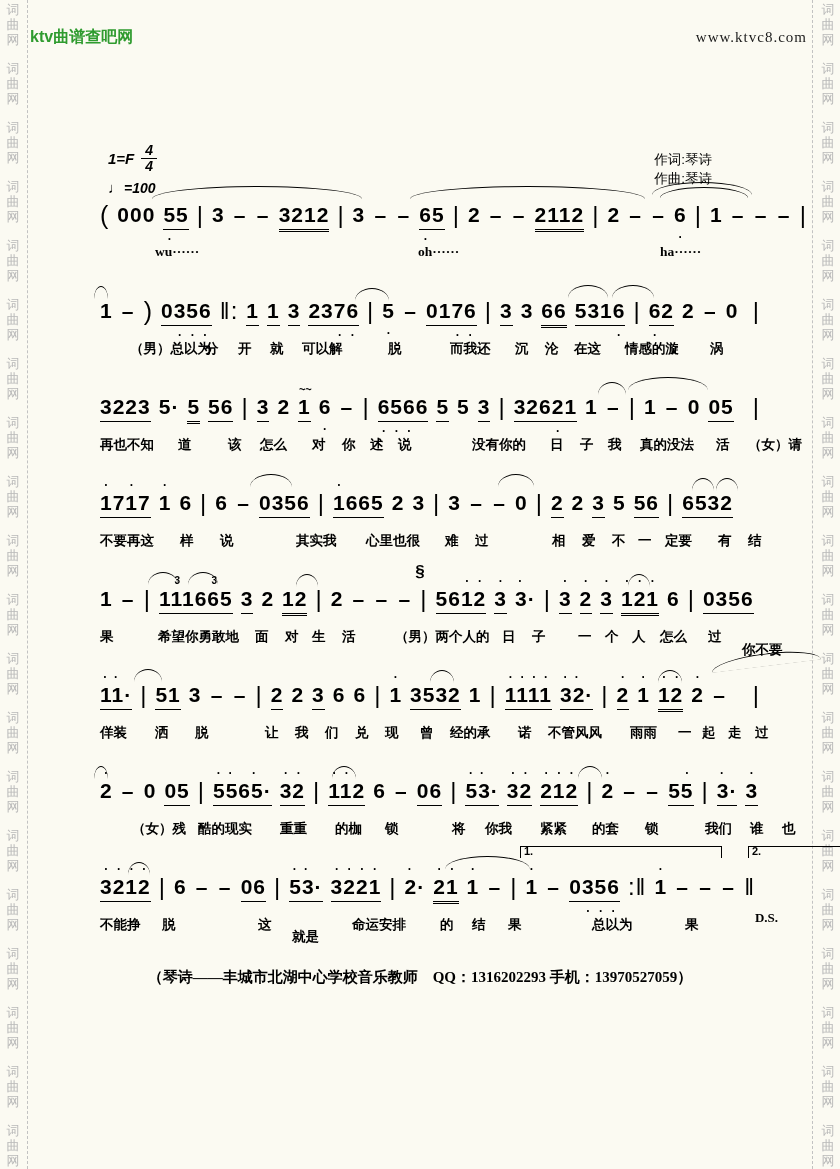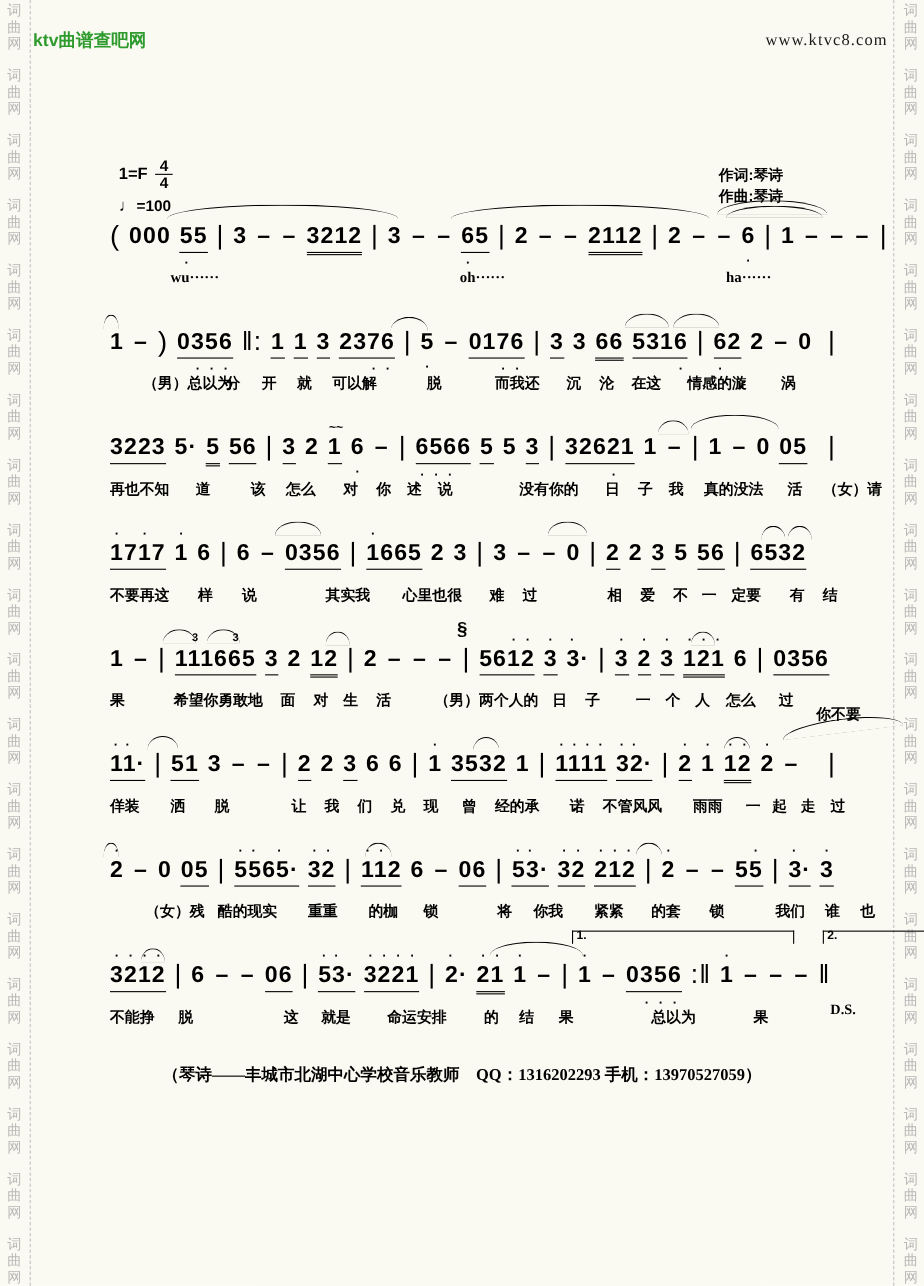--- a/index.html
+++ b/index.html
@@ -14,28 +14,28 @@
   .border-chars.left{left:3px;}
   .border-chars.right{left:818px;}
   .border-chars .grp-gap{height:14px;flex:none;}
   
   .site-name{position:absolute;left:30px;top:27px;font-size:16px;font-weight:700;text-decoration:none;}
   .site-url{position:absolute;right:33px;top:29px;font-size:15px;letter-spacing:1px;color:#1a1a1a;
         font-family:"Liberation Serif",serif;}
   
   .title{position:absolute;left:0;right:0;top:86px;margin:0;text-align:center;font-size:29px;
         font-weight:600;letter-spacing:3px;font-family:"Liberation Serif",serif;}
-  .key-block{position:absolute;left:108px;top:144px;font-weight:700;font-size:15px;}
+  .key-block{position:absolute;left:108px;top:144px;font-weight:700;font-size:15px;font-style:italic;}
   .key-row{display:flex;align-items:center;gap:7px;}
   .ts{display:inline-flex;flex-direction:column;align-items:center;line-height:13px;font-size:14px;}
   .ts-top{border-bottom:1px solid #000;padding:0 4px 1px;}
   .ts-bottom{padding-top:1px;}
   .tempo-row{margin-top:6px;font-size:14px;}
   .note-glyph{font-size:15px;margin-right:1px;}
-  .credits{position:absolute;right:128px;top:150px;font-size:13.5px;font-weight:700;line-height:19px;}
+  .credits{position:absolute;right:128px;top:150px;font-size:13.5px;font-weight:400;line-height:19px;}
   
   .score{position:absolute;left:100px;top:202px;width:660px;height:790px;}
   .music-line{position:absolute;left:0;width:660px;height:96px;}
   .notation-row{position:relative;display:flex;align-items:flex-start;gap:8px;width:660px;}
   .token{position:relative;display:inline-block;font:700 21px "Liberation Sans",sans-serif;
         line-height:26px;white-space:nowrap;}
   .token .digits{display:inline-block;letter-spacing:1px;}
   .token.u1 .digits{border-bottom:1px solid #000;padding-bottom:1px;}
   .token.u2 .digits{border-bottom:3px double #000;padding-bottom:1px;}
   .token.bar{font-weight:400;font-size:24px;line-height:26px;letter-spacing:-1px;}
@@ -803,21 +803,21 @@
           <span class="lbl">1.</span>
         </div>
         <div class="ending" style="left: 648px; width: 108px;">
           <span class="lbl">2.</span>
         </div>
         <div class="ds">D.S.</div>
         <div class="lyrics-row">
           <span class="lyric" style="left: 0px;">不能挣</span>
           <span class="lyric" style="left: 62px;">脱</span>
           <span class="lyric" style="left: 158px;">这</span>
-          <span class="lyric" style="left: 192px;">就是</span>
+          <span class="lyric" style="left: 192px; margin-top: 12px;">就是</span>
           <span class="lyric" style="left: 252px;">命运安排</span>
           <span class="lyric" style="left: 340px;">的</span>
           <span class="lyric" style="left: 372px;">结</span>
           <span class="lyric" style="left: 408px;">果</span>
           <span class="lyric" style="left: 492px;">总以为</span>
           <span class="lyric" style="left: 585px;">果</span>
         </div>
       </div>
     </div>
 

